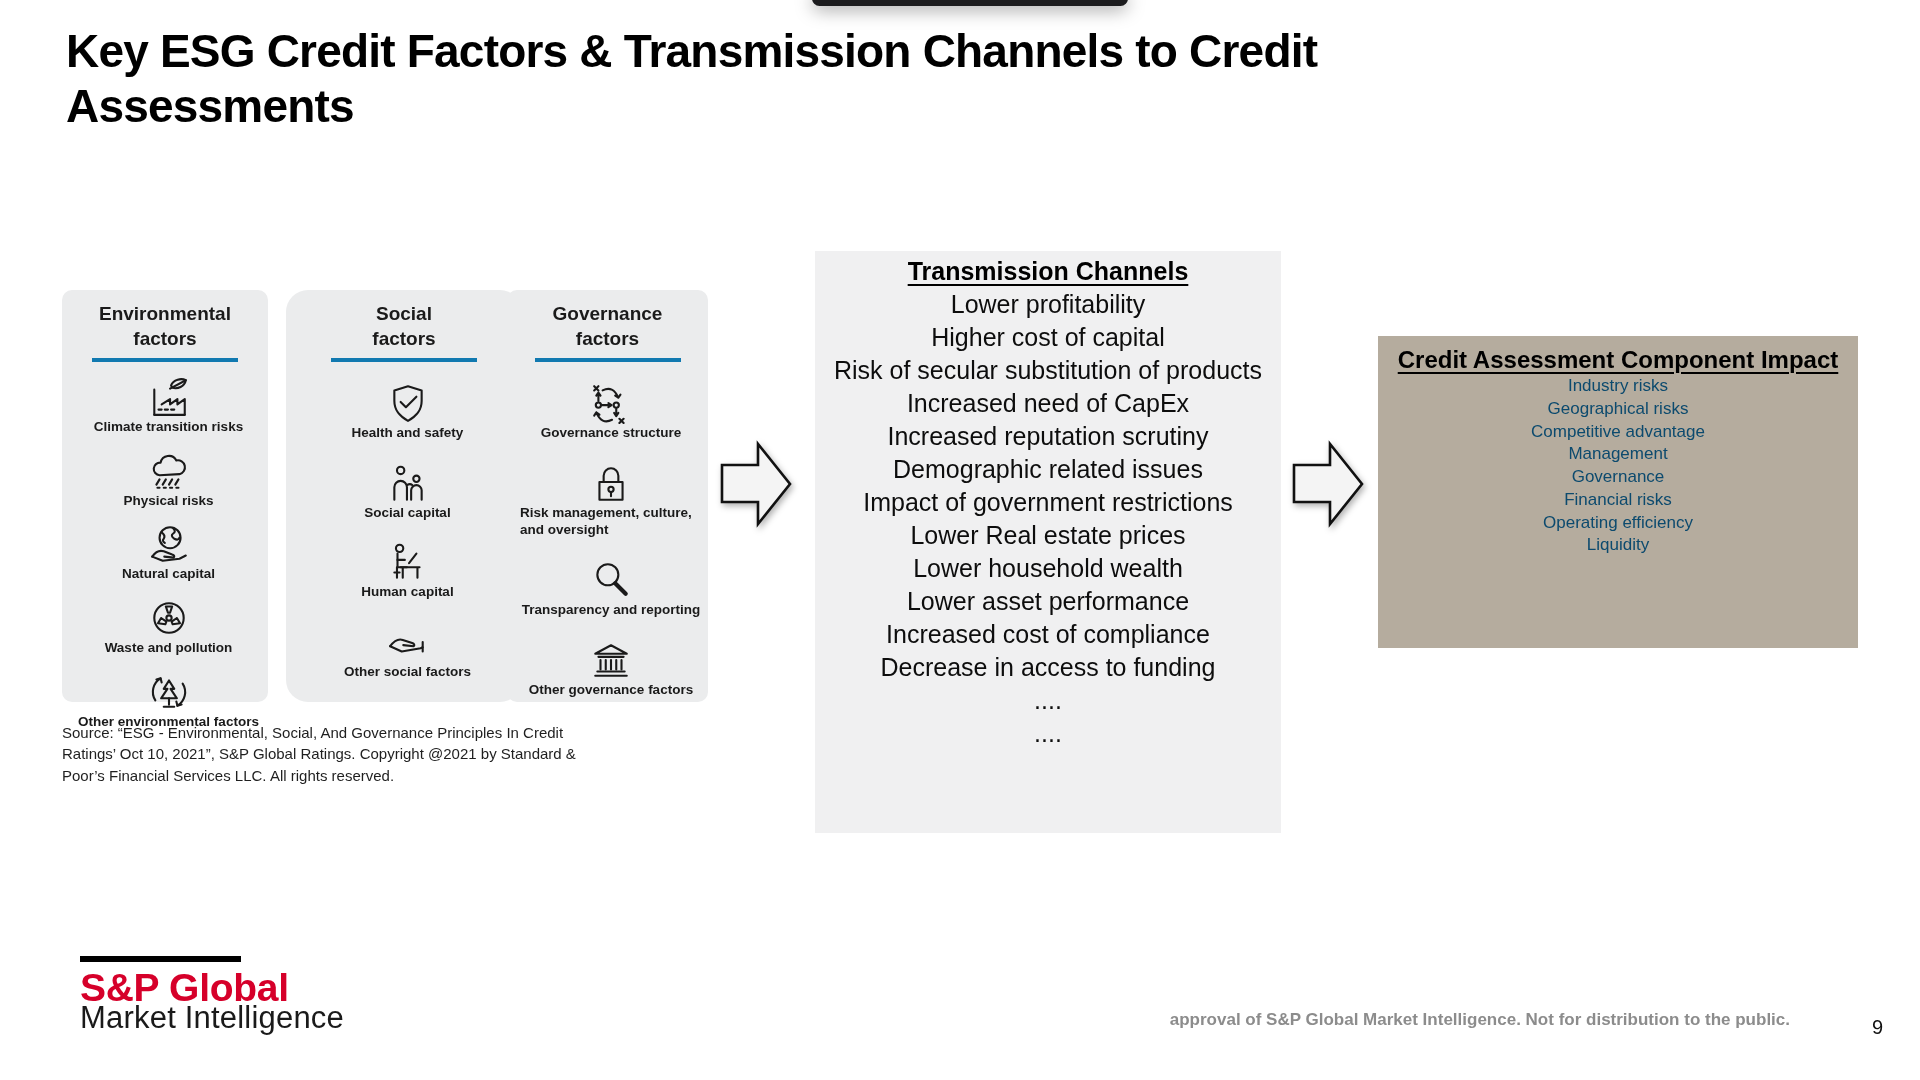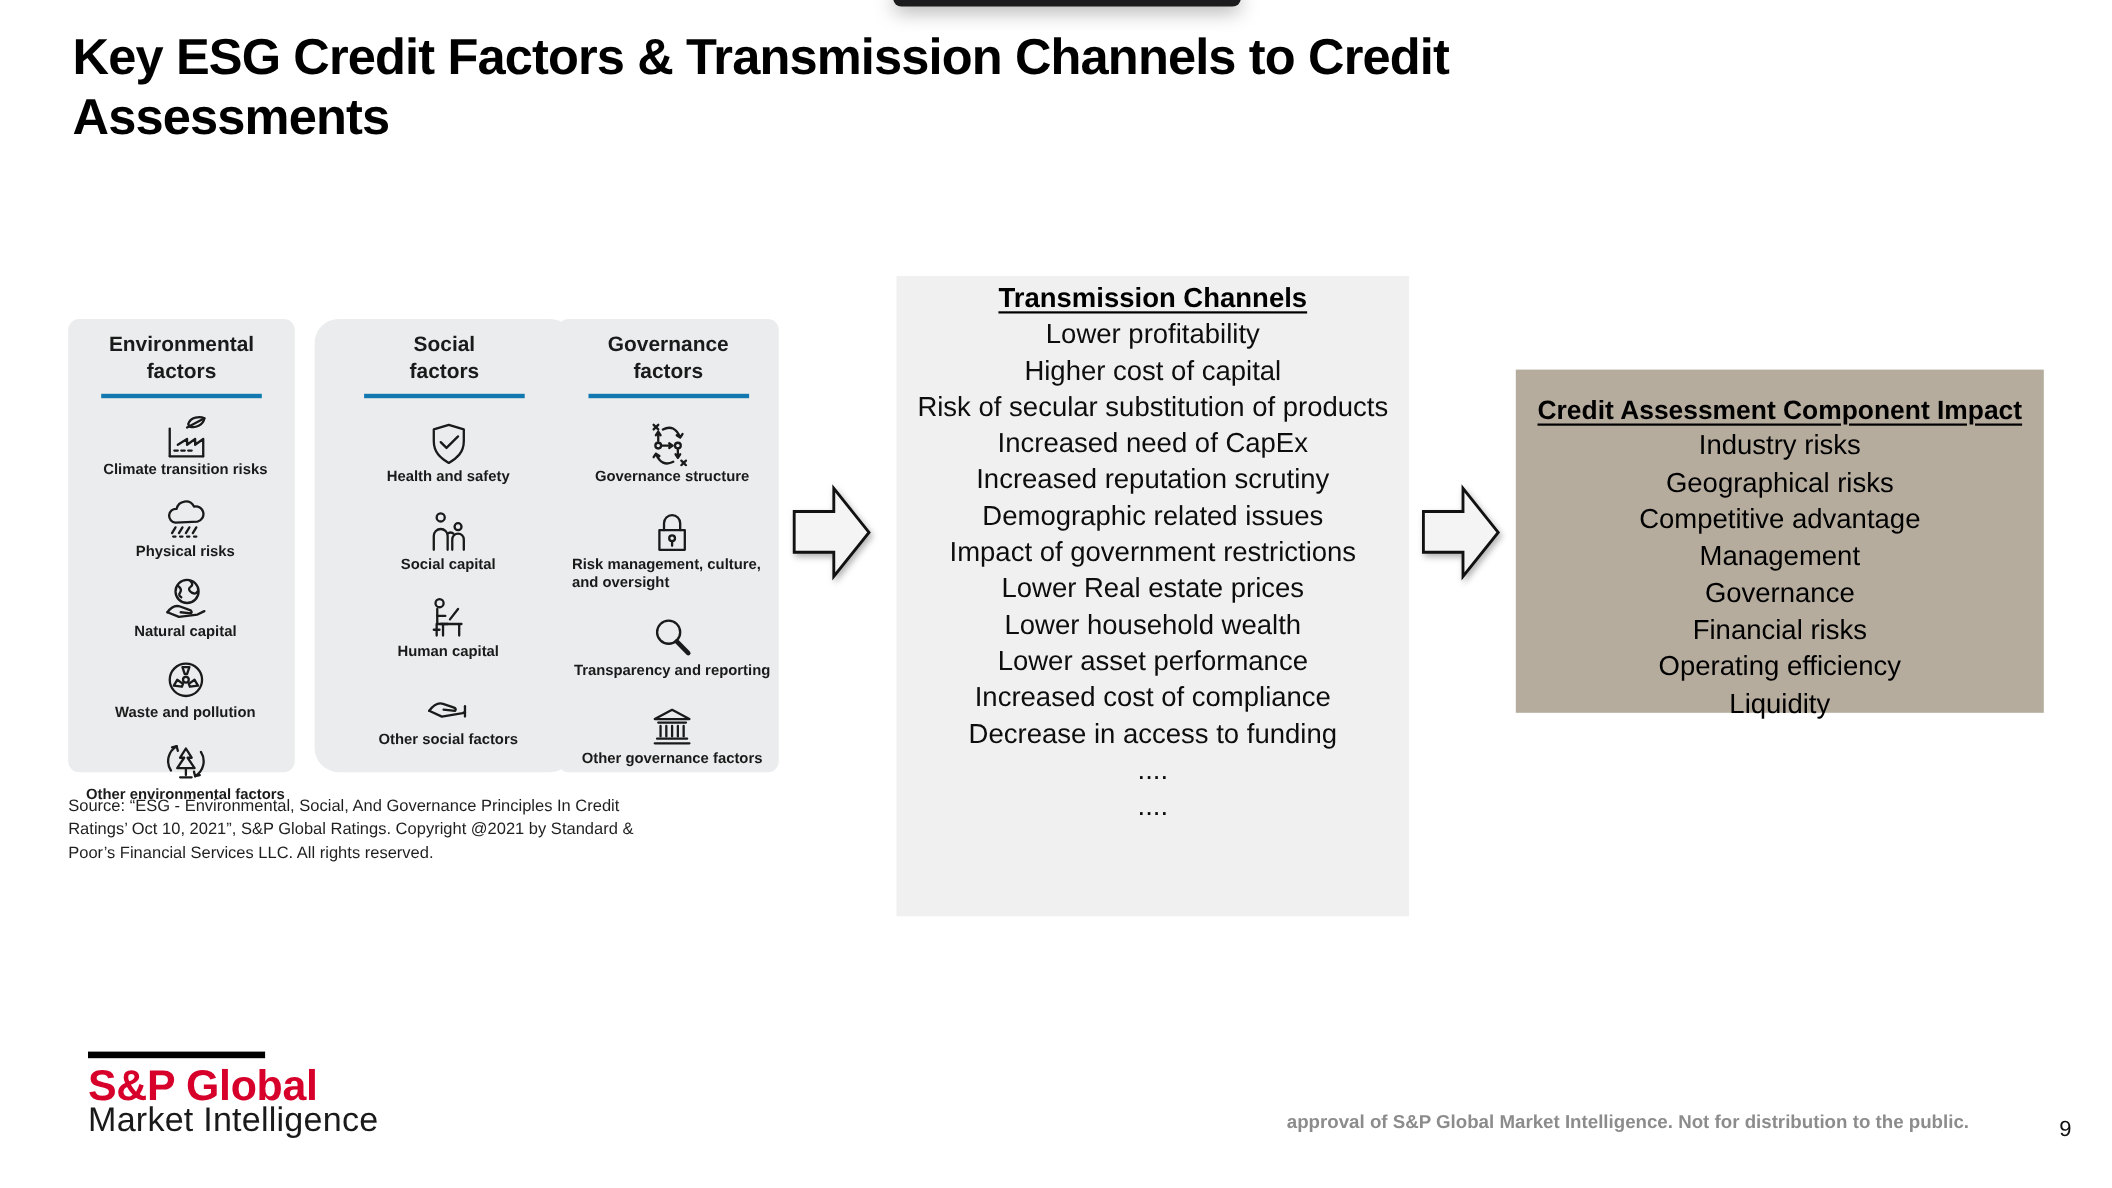--- a/index.html
+++ b/index.html
@@ -39,24 +39,24 @@
 
   
   .channels-box{position:absolute;left:815px;top:251px;width:466px;height:582px;background:#f0f0f1;
                 box-sizing:border-box;padding-top:4px;text-align:center;}
   .channels-title{font-size:25px;font-weight:700;color:#000;text-decoration:underline;
                   text-underline-offset:4px;text-decoration-thickness:2px;line-height:1.3;}
   .channel-line{font-size:25px;line-height:1.32;color:#0d0d0d;}
 
   
   .impact-box{position:absolute;left:1378px;top:336px;width:480px;height:312px;background:#b5ac9e;
-              box-sizing:border-box;padding-top:23px;text-align:center;}
+              box-sizing:border-box;padding-top:9px;text-align:center;}
   .impact-title{font-size:24px;font-weight:700;color:#000;text-decoration:underline;
                 text-underline-offset:4px;text-decoration-thickness:2px;line-height:1.25;}
-  .impact-line{font-size:25px;line-height:1.34;color:#000000;}
+  .impact-line{font-size:17px;line-height:1.34;color:#0c4a6e;}
 
   
   .logo-bar{position:absolute;left:80px;top:956px;width:161px;height:6px;background:#000;}
   .logo-top{position:absolute;left:80px;top:966px;font-size:39px;font-weight:700;color:#d6002a;letter-spacing:-0.3px;}
   .logo-bottom{position:absolute;left:80px;top:1000px;font-size:31px;font-weight:400;color:#1a1a1a;letter-spacing:0.2px;}
   .permission{position:absolute;right:130px;top:1008px;width:760px;text-align:right;
               font-size:17px;font-weight:700;color:#8c8c8c;line-height:1.45;}
   .page-number{position:absolute;left:1872px;top:1016px;font-size:20px;color:#111;}
 </style>
 </head>

